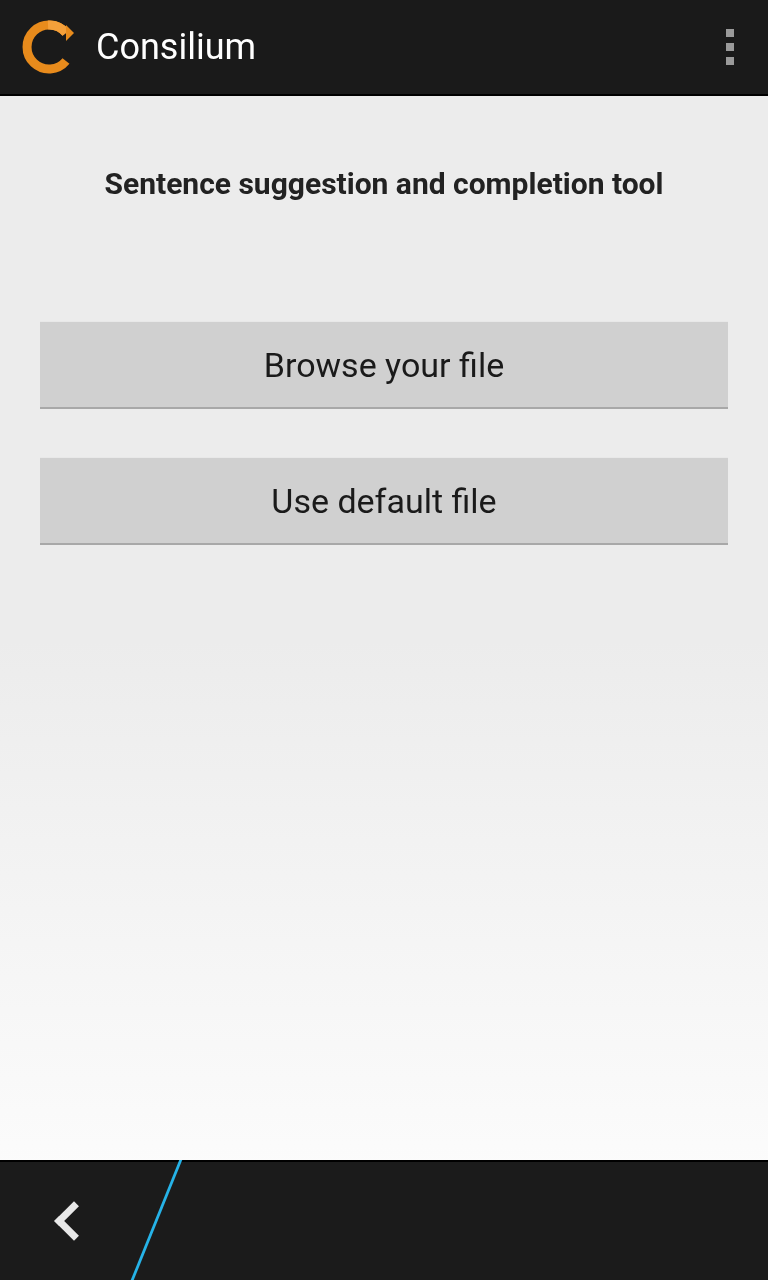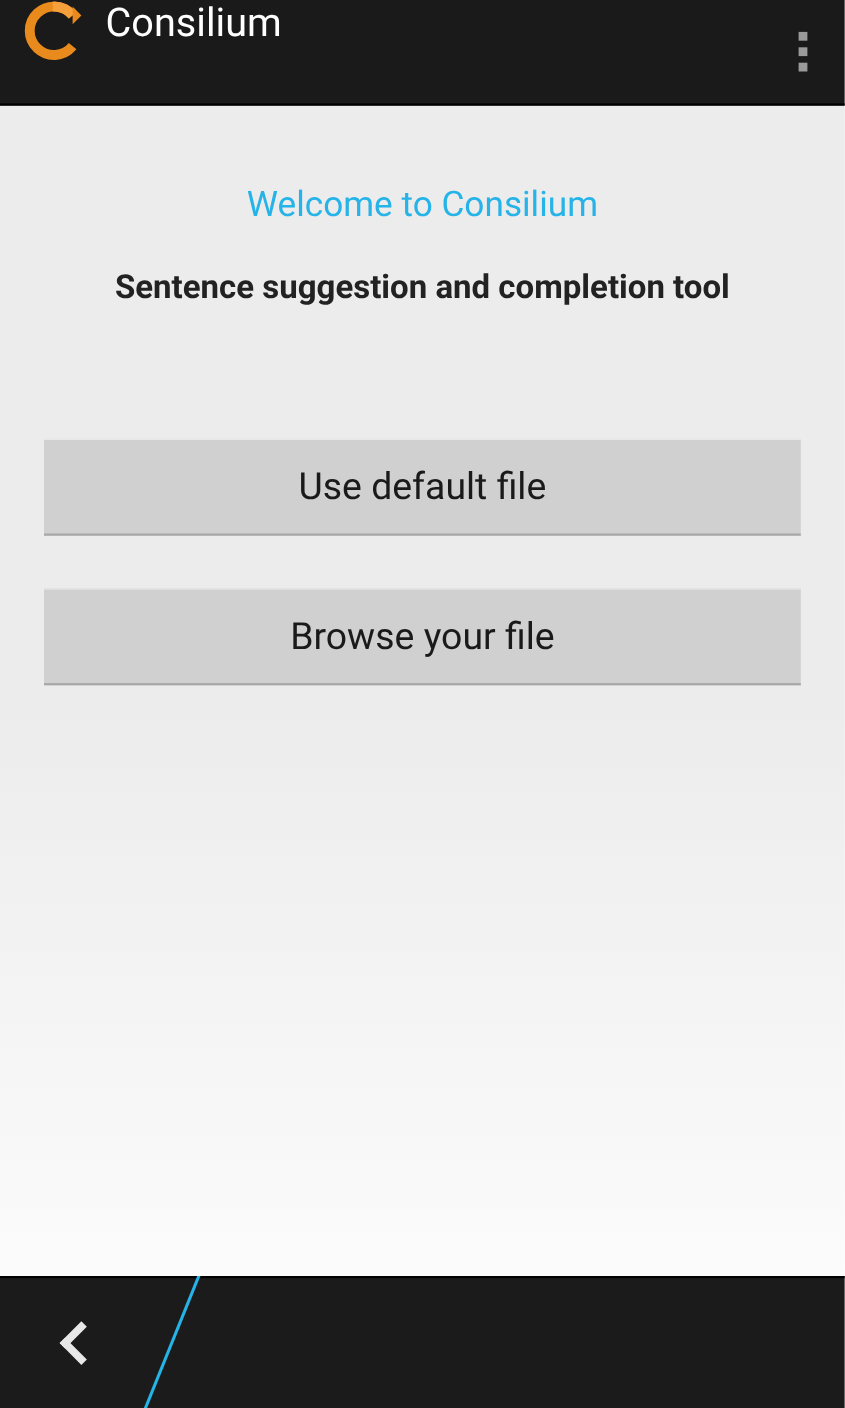--- a/index.html
+++ b/index.html
@@ -15,21 +15,21 @@
       background: linear-gradient(to bottom, #ececec 0%, #ececec 50%, #ffffff 100%);
       overflow: hidden;
       position: relative;
     }
     
     .action-bar {
       height: 96px;
       background: #1a1a1a;
       border-bottom: 2px solid #000;
       display: flex;
-      align-items: flex-start;
+      align-items: center;
       padding: 0 20px;
       position: relative;
     }
     
     .app-icon {
       width: 56px;
       height: 56px;
       margin-right: 20px;
       position: relative;
     }
@@ -146,24 +146,23 @@
   </div>
   <div class="app-title">Consilium</div>
   <div class="overflow-menu">
     <div class="overflow-dot"></div>
     <div class="overflow-dot"></div>
     <div class="overflow-dot"></div>
   </div>
 </div>
 
 <div class="content">
-  <h1 class="welcome-title">Welcome to Consilium</h1>
   <p class="subtitle">Sentence suggestion and completion tool</p>
+  <button class="button">Browse your file</button>
   <button class="button">Use default file</button>
-  <button class="button">Browse your file</button>
 </div>
 
 <div class="nav-bar">
   <div class="back-button">
     <div class="back-chevron"></div>
   </div>
   <div class="nav-divider"></div>
 </div>
 
 </body></html>

